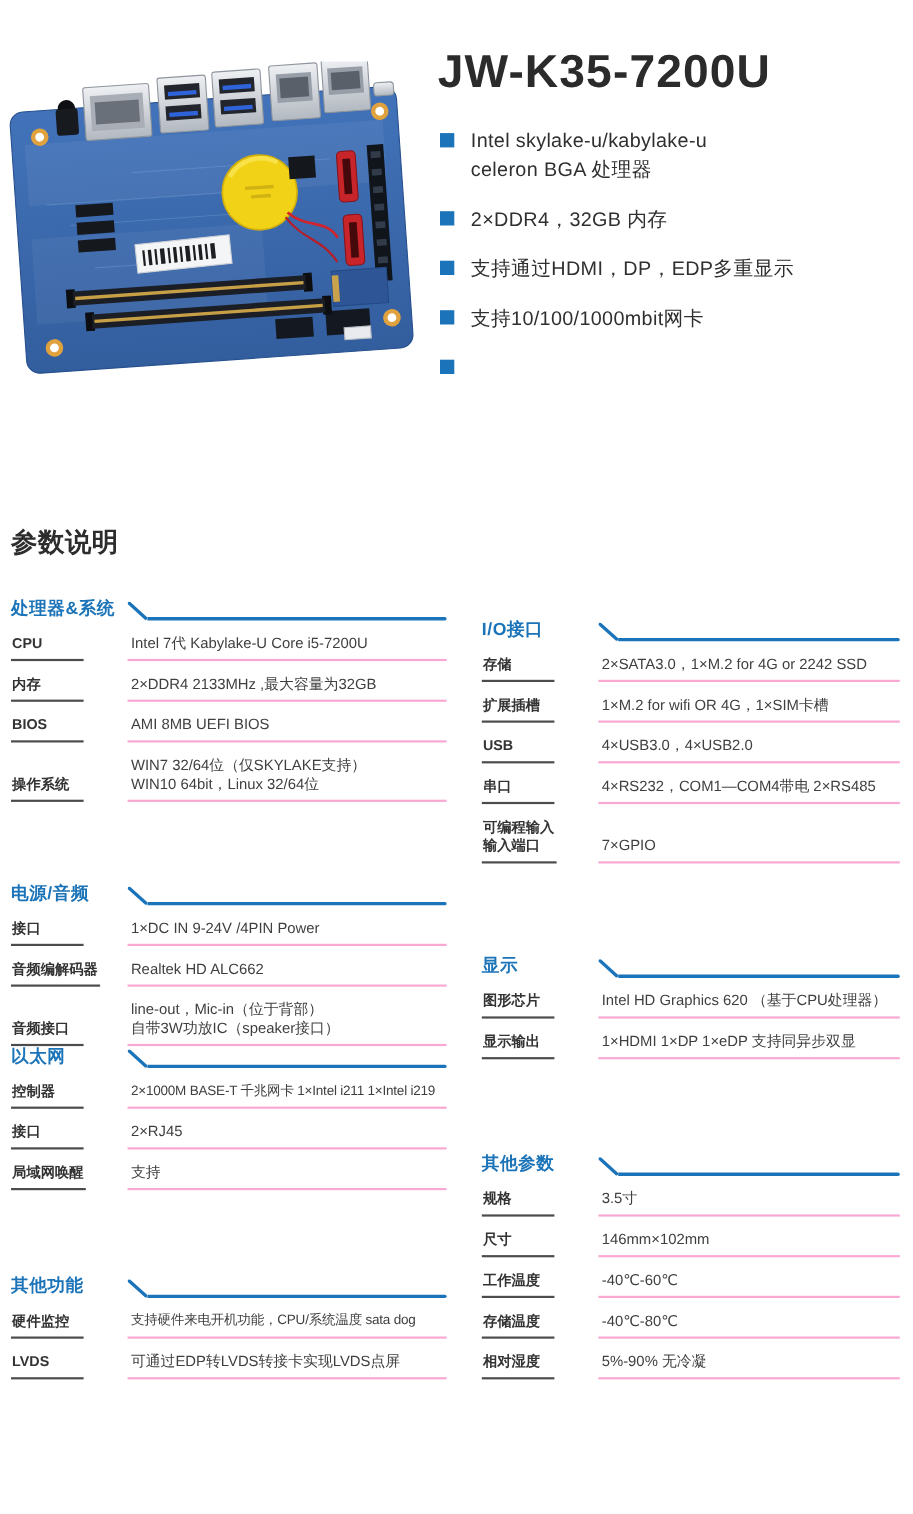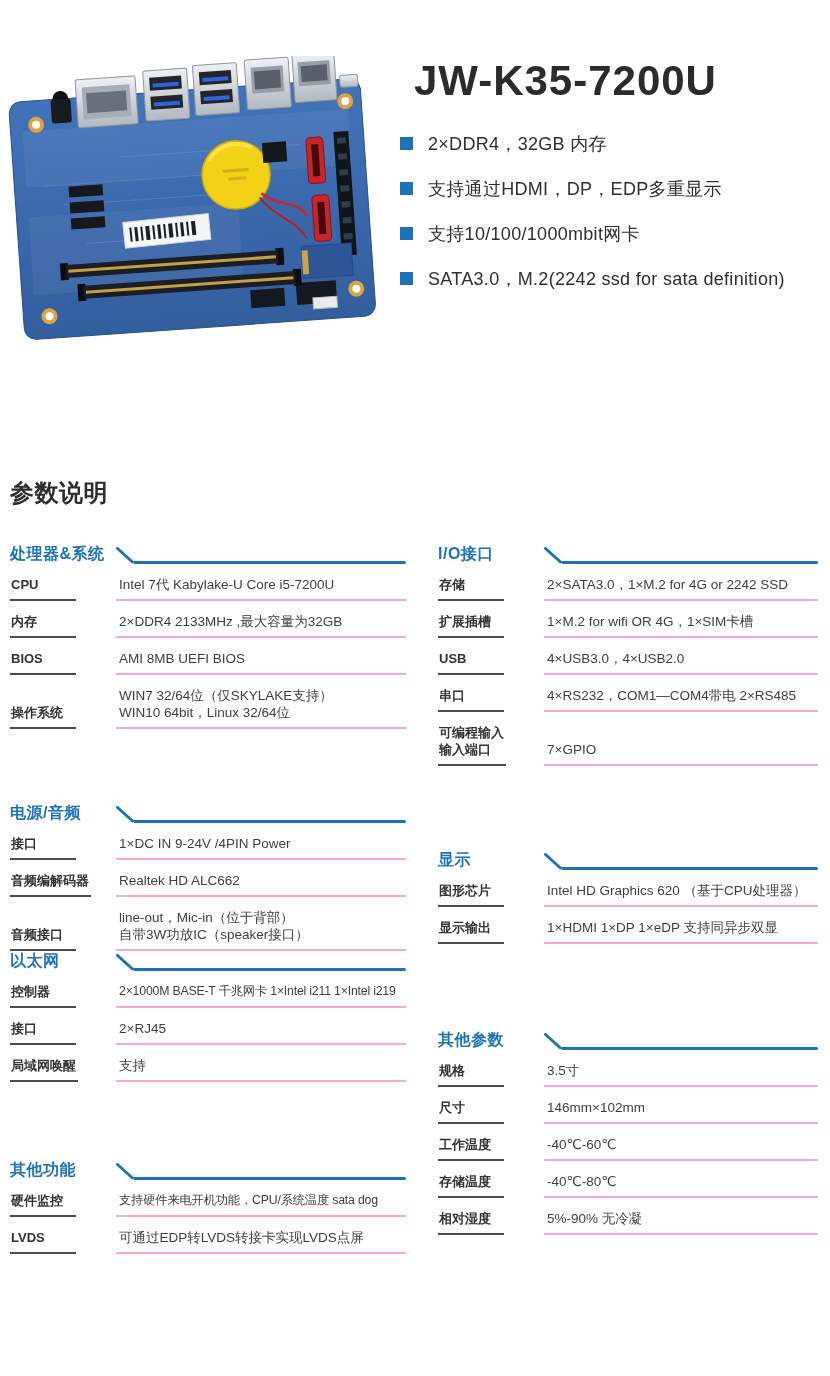--- a/index.html
+++ b/index.html
@@ -15,21 +15,21 @@
 
   
   .board-wrap {
     position: absolute; left: 4px; top: 56px;
     width: 378px; height: 296px;
   }
   .board-wrap svg { width: 100%; height: 100%; display: block; }
 
   .hero-right { position: absolute; left: 398px; top: 42px; width: 428px; }
   .product-title {
-    margin: 16px;
+    margin: 0;
     font-size: 42px;
     font-weight: 600;
     letter-spacing: 1px;
     color: #2b2b2b;
     line-height: 1.08;
     white-space: nowrap;
   }
   .features { list-style: none; margin: 28px 0 0 0; padding: 0; }
   .feature { display: flex; align-items: flex-start; margin-bottom: 19px; }
   .bullet {
@@ -51,21 +51,21 @@
     position: absolute; left: 10px; top: 477px;
     margin: 0;
     font-size: 24px; font-weight: bold; color: #2d2d2d;
     letter-spacing: 0.5px;
   }
 
   .columns {
     position: absolute; left: 10px; top: 544px;
     width: 808px;
     display: flex; gap: 32px;
-    align-items: flex-start;
+    align-items: flex-end;
   }
   .col-left  { width: 396px; flex: 0 0 auto; }
   .col-right { flex: 1 1 auto; min-width: 0; }
 
   .spec-section { width: 100%; }
   .sec-header { display: flex; align-items: flex-end; margin-bottom: 6px; }
   .sec-title {
     font-size: 16px; font-weight: bold; color: #1b73b8;
     min-width: 96px;
     letter-spacing: 0.5px;
@@ -239,33 +239,37 @@
         <rect x="302" y="250" width="24" height="11" fill="#e9ebee" stroke="#b9bec5"></rect>
       </g>
     </svg>
   </div>
 
   <div class="hero-right">
     <h1 class="product-title">JW-K35-7200U</h1>
     <ul class="features">
       <li class="feature">
         <span class="bullet"></span>
+        <span class="feature-text">Intel skylake-u/kabylake-u
+celeron BGA 处理器</span>
+      </li>
+      <li class="feature">
+        <span class="bullet"></span>
         <span class="feature-text">2×DDR4，32GB 内存</span>
       </li>
       <li class="feature">
         <span class="bullet"></span>
         <span class="feature-text">支持通过HDMI，DP，EDP多重显示</span>
       </li>
       <li class="feature">
         <span class="bullet"></span>
         <span class="feature-text">支持10/100/1000mbit网卡</span>
       </li>
       <li class="feature">
         <span class="bullet"></span>
-        <span class="feature-text">SATA3.0，M.2(2242 ssd for sata definition)</span>
       </li>
     </ul>
   </div>
 
   <h2 class="params-heading">参数说明</h2>
 
   <div class="columns">
 
     <div class="col-left">
 

